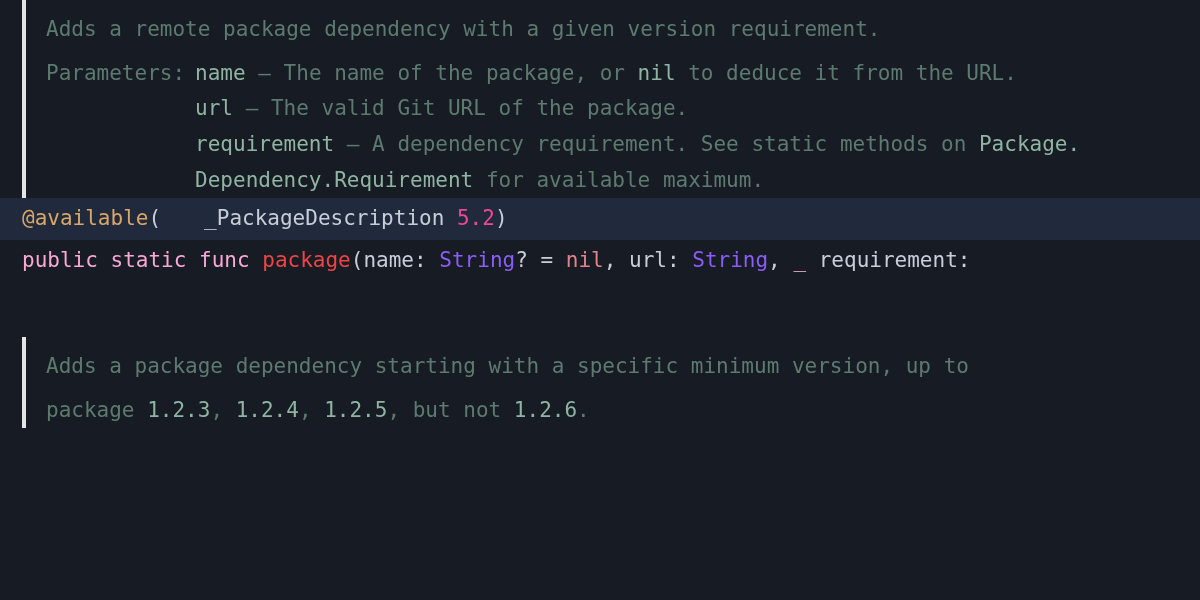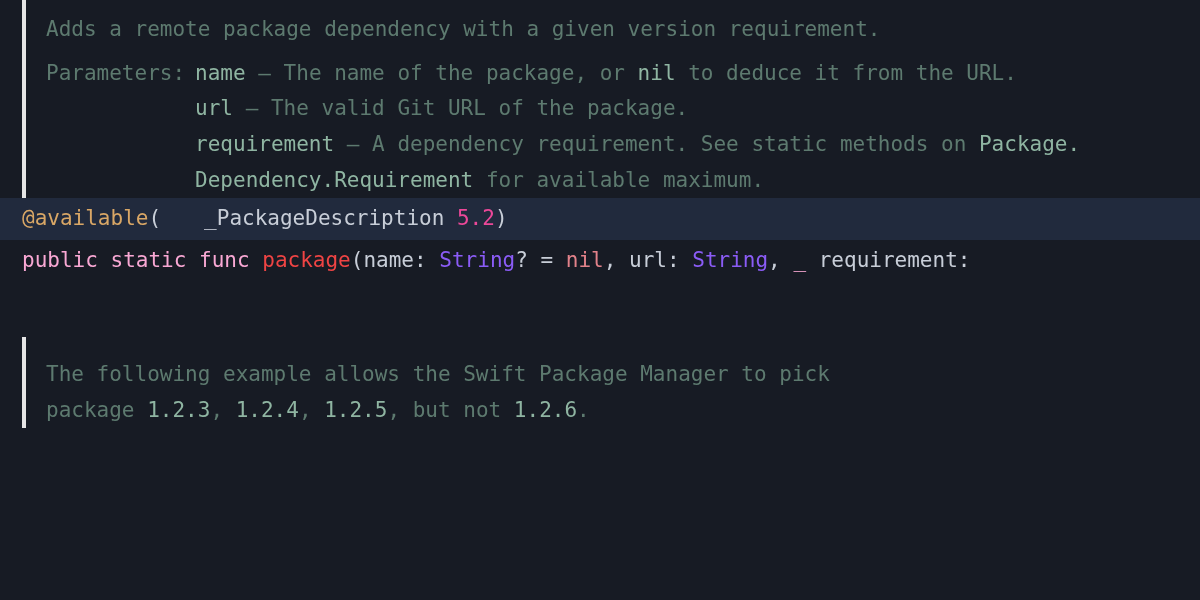--- a/index.html
+++ b/index.html
@@ -92,20 +92,20 @@
 </div>
 
 <div class="code-line">
   <span class="tok-kw">public</span><span> </span><span class="tok-kw">static</span><span> </span><span class="tok-kw">func</span><span> </span><span class="tok-ident">package</span><span class="tok-punc">(</span><span class="tok-name">name</span><span class="tok-punc">: </span><span class="tok-ptype">String</span><span class="tok-punc">? </span><span class="tok-punc">= </span><span class="tok-nil">nil</span><span class="tok-punc">, </span><span class="tok-name">url</span><span class="tok-punc">: </span><span class="tok-ptype">String</span><span class="tok-punc">, </span><span class="tok-kw">_</span><span> </span><span class="tok-name">requirement</span><span class="tok-punc">:</span>
 </div>
 
 <div class="spacer"></div>
 
 <div class="doc-block">
   <div class="doc-summary">
+    <div>Adds a package dependency starting with a specific minimum version, up to</div>
   </div>
   <div class="doc-example">
-    <div>The following example allows the Swift Package Manager to pick</div>
     <div>
       <span>package </span><span class="doc-code">1.2.3</span><span>, </span><span class="doc-code">1.2.4</span><span>, </span><span class="doc-code">1.2.5</span><span>, but not </span><span class="doc-code">1.2.6</span><span>.</span>
     </div>
   </div>
 </div>
 
 </body></html>

